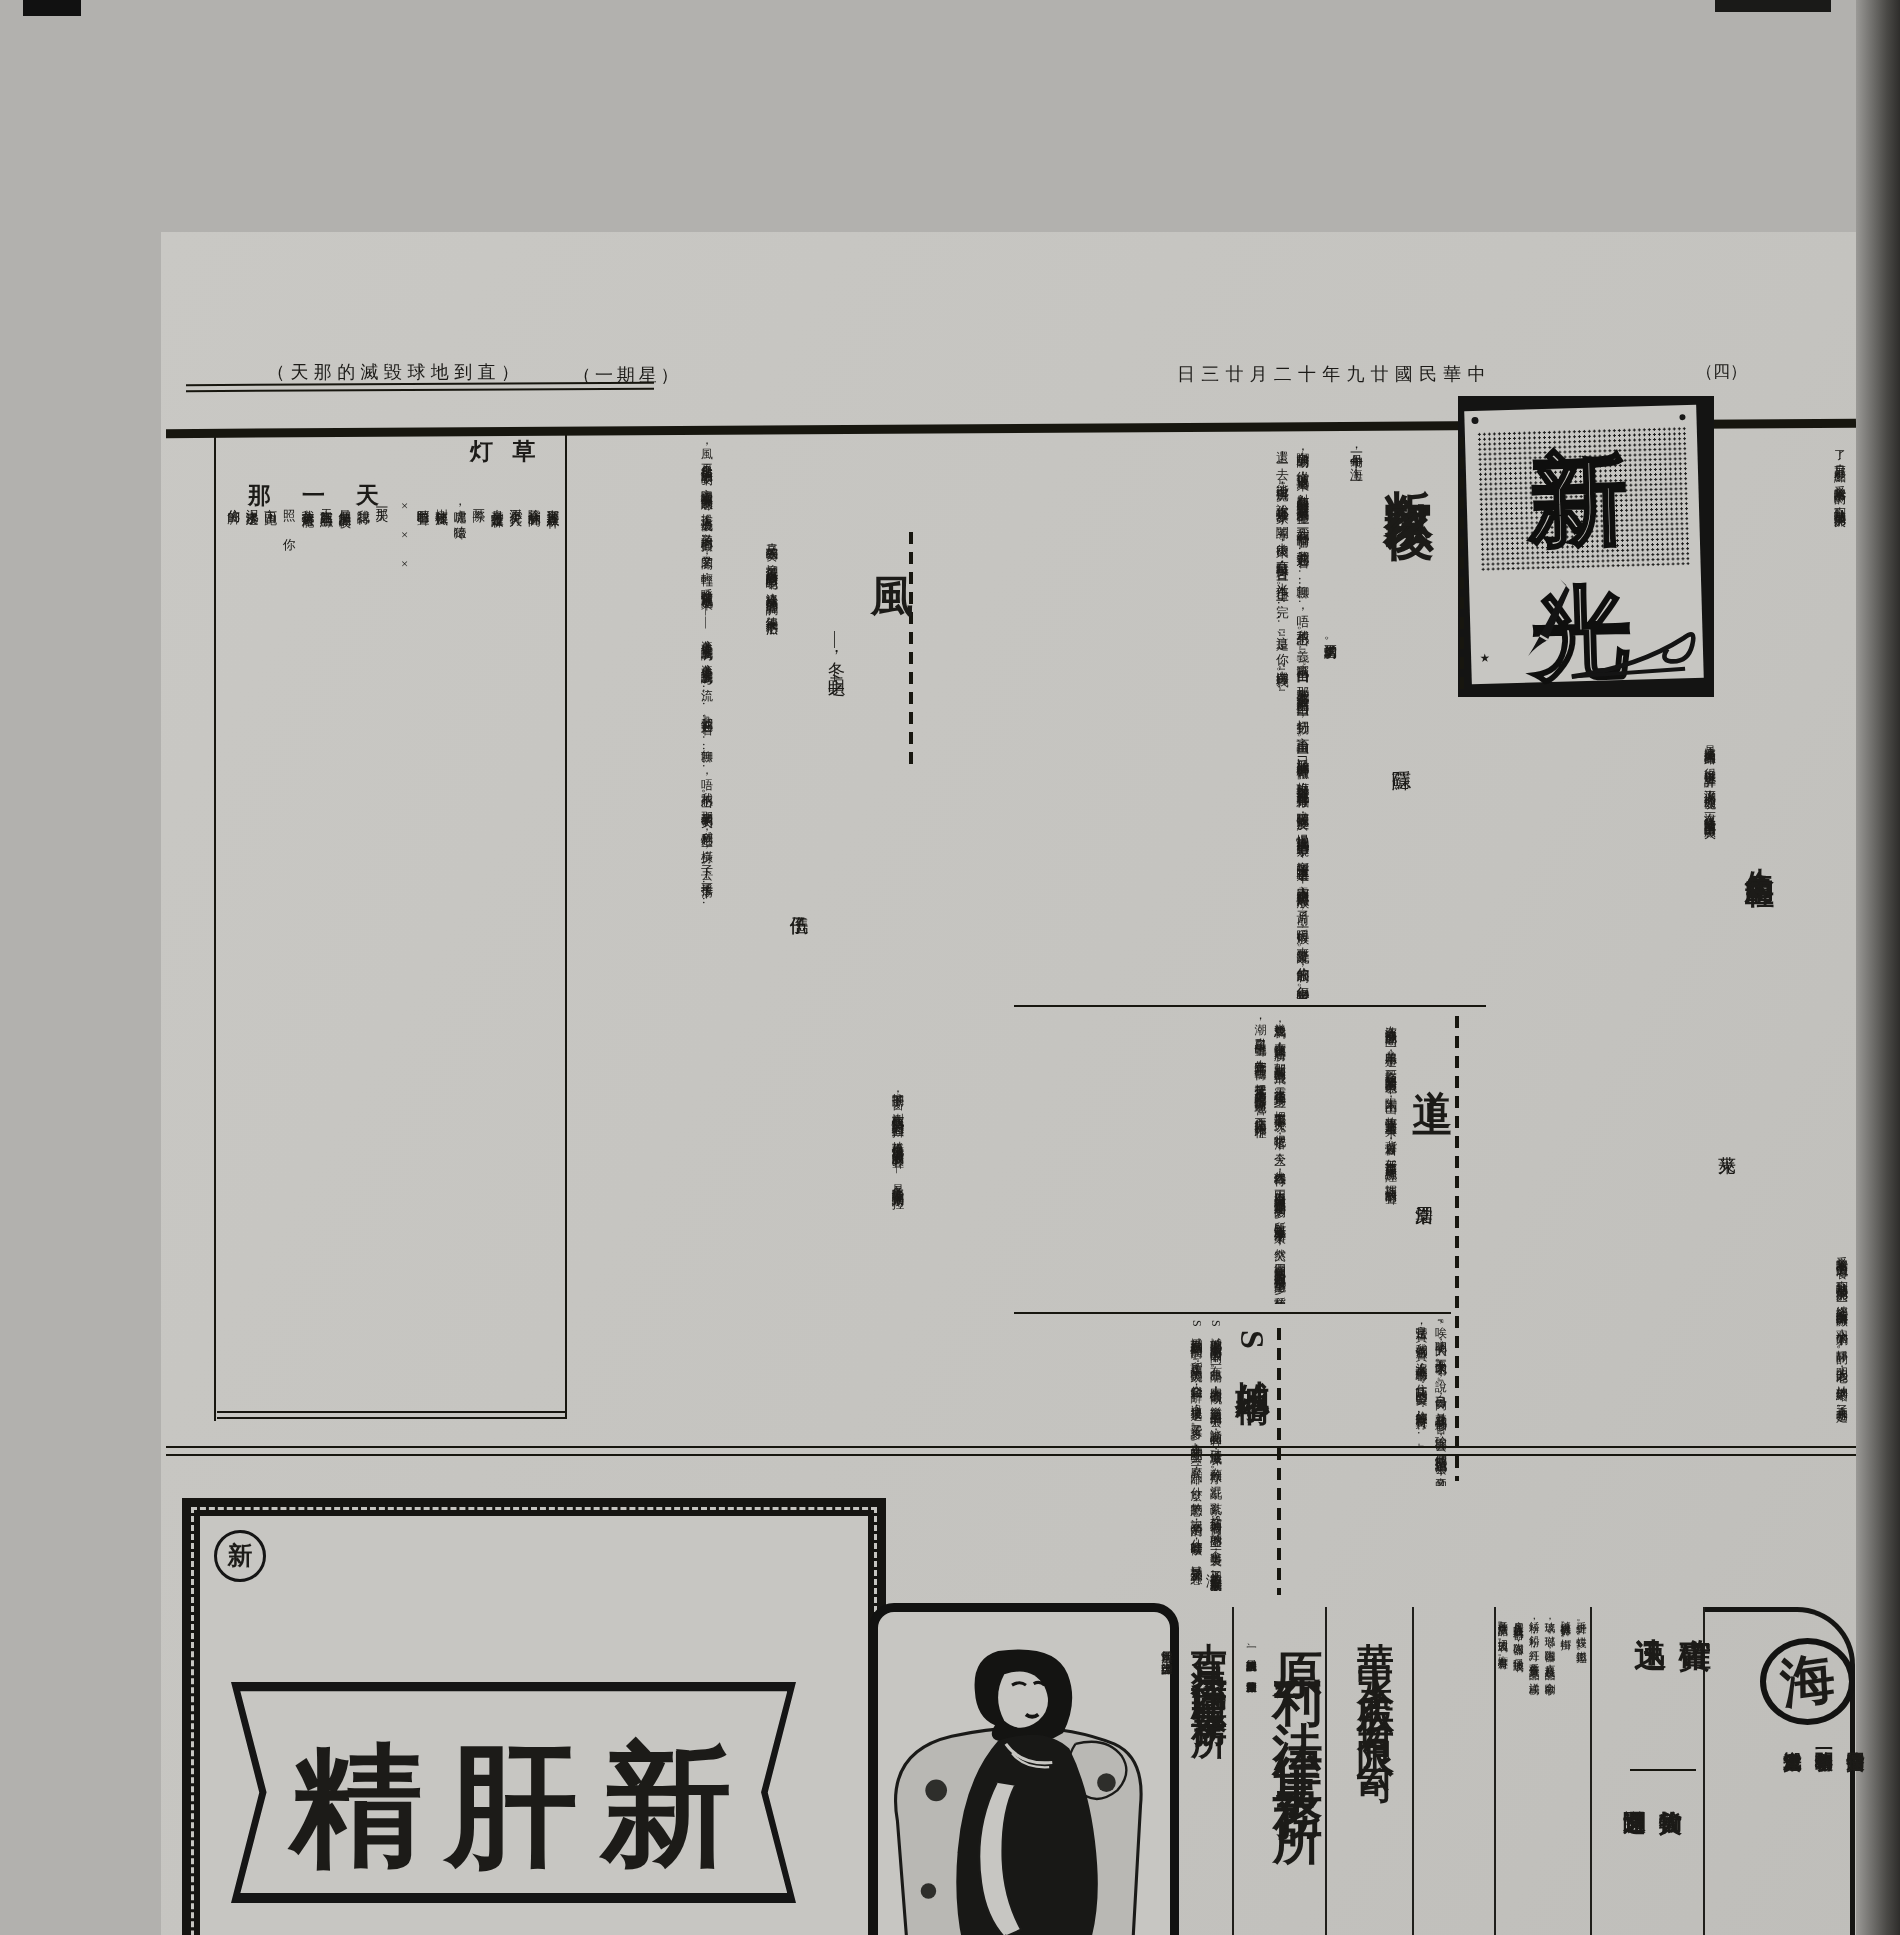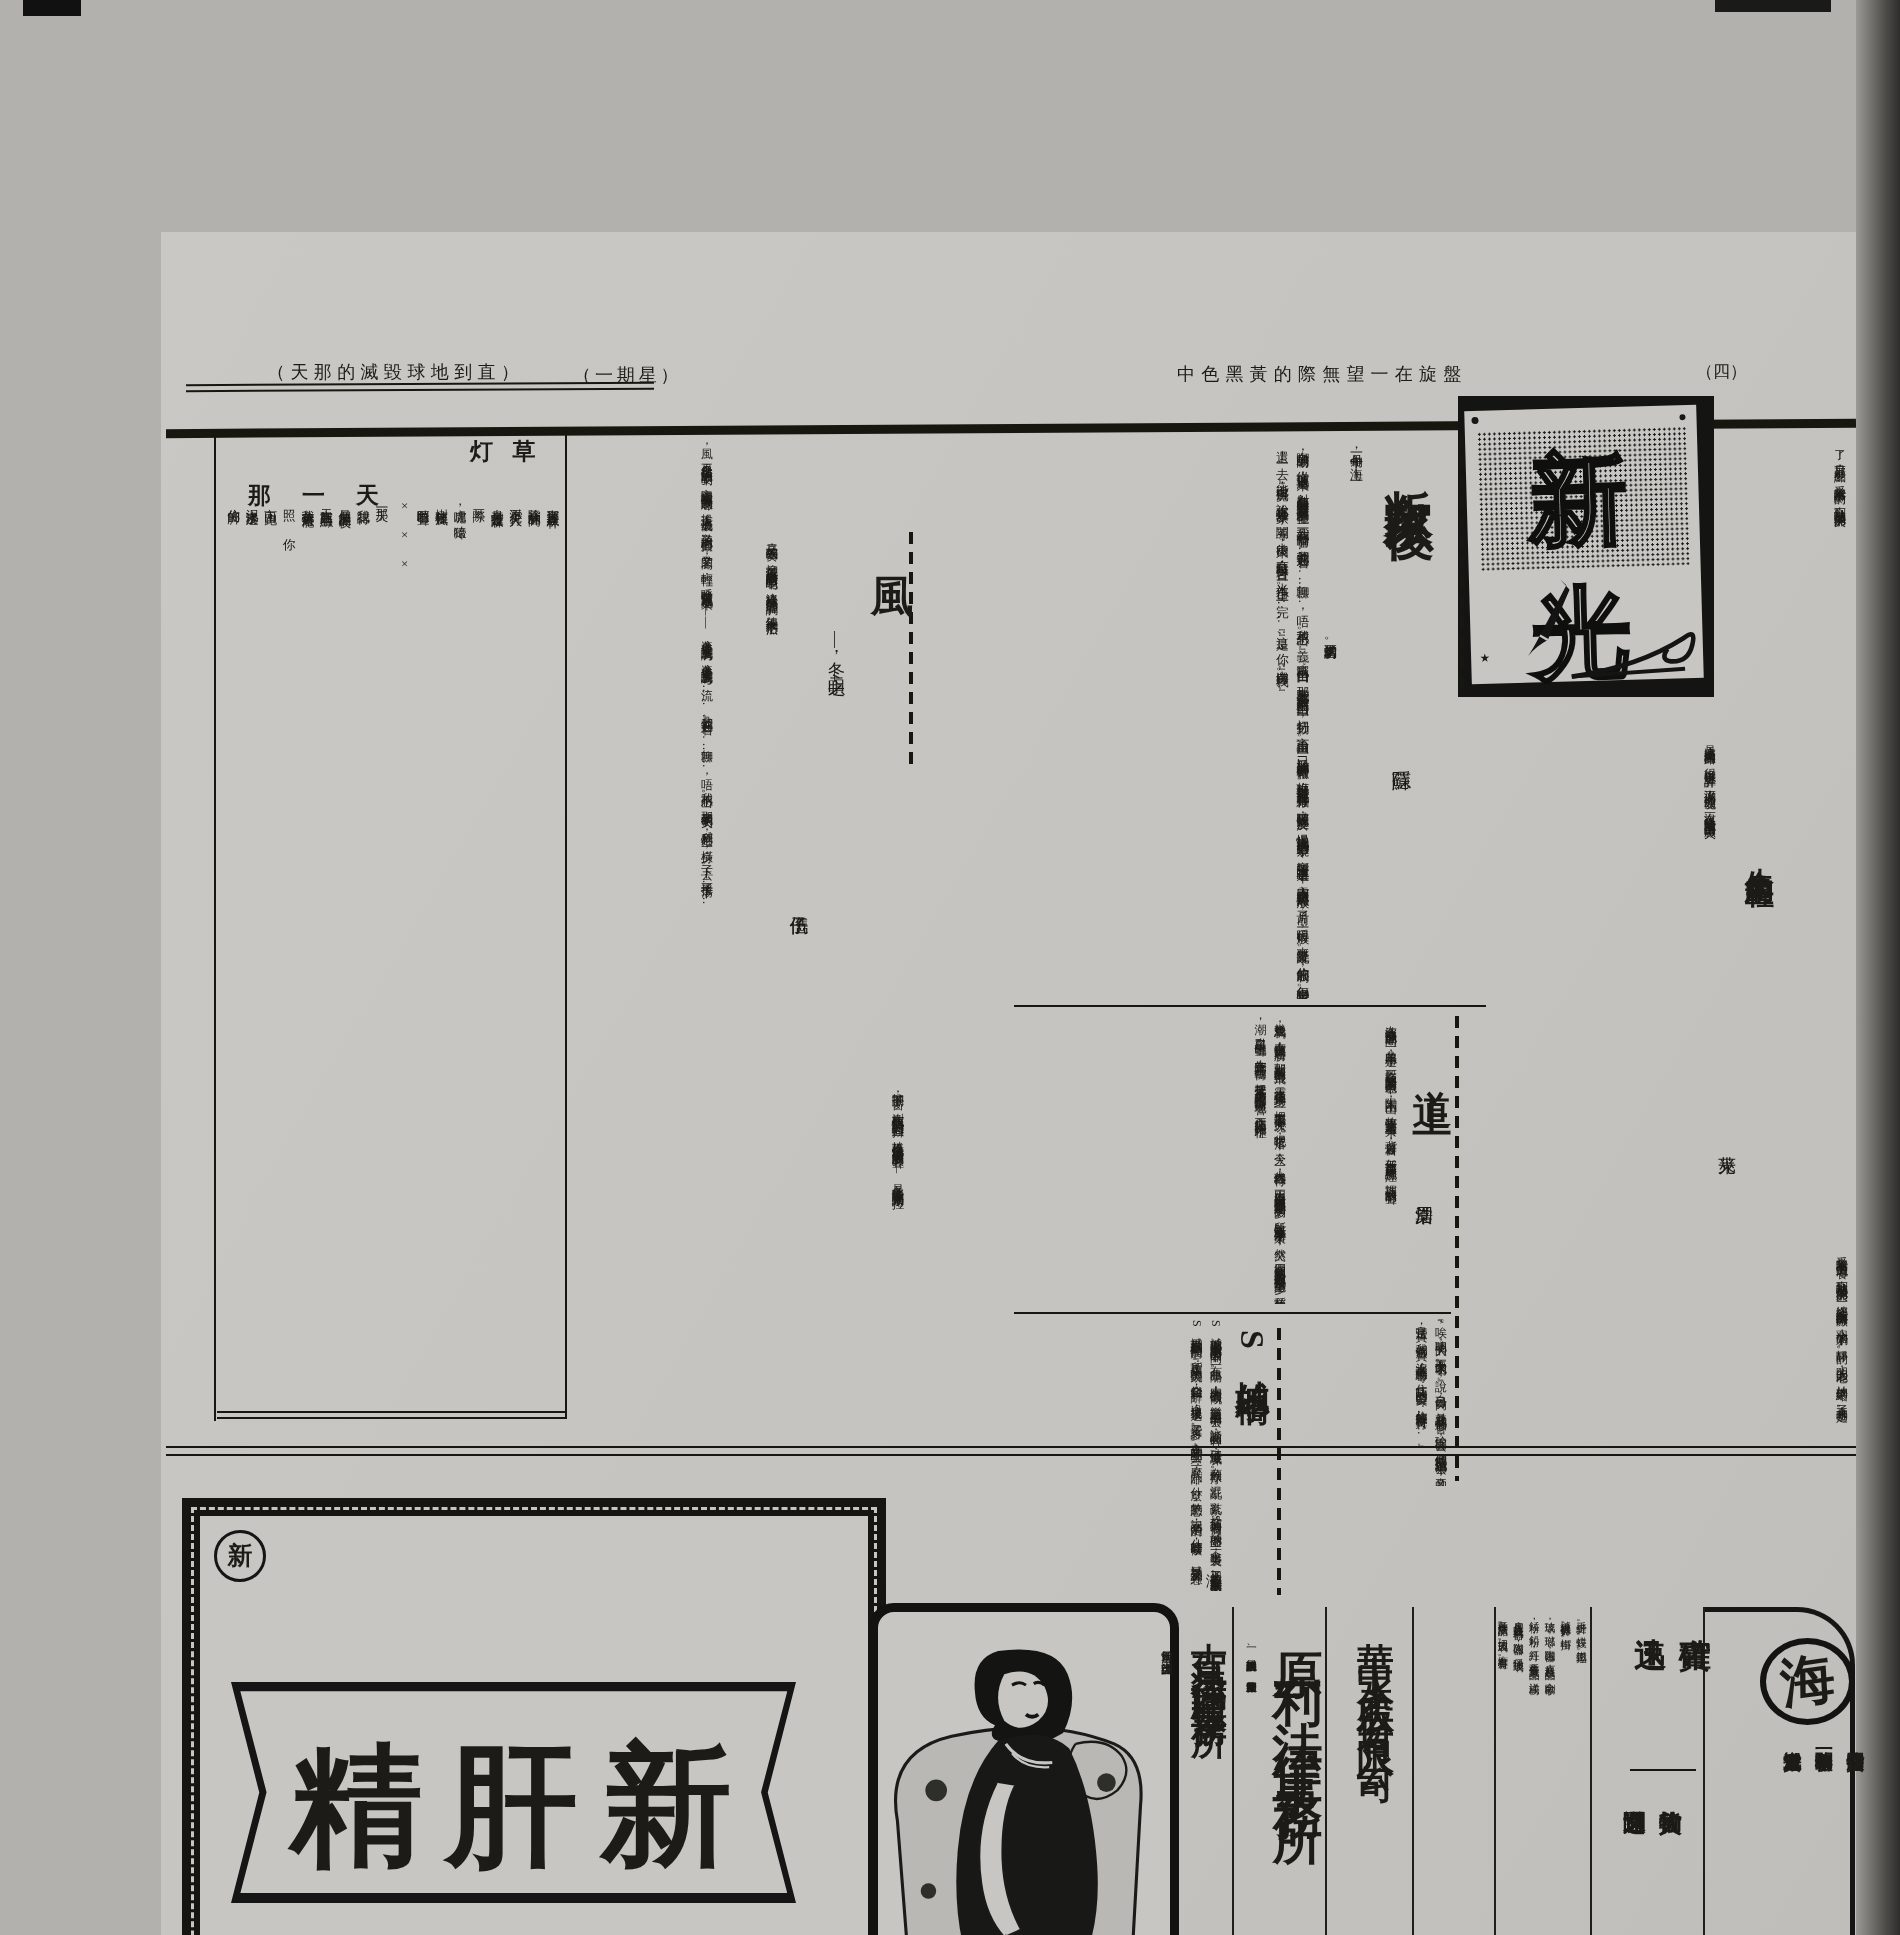--- a/index.html
+++ b/index.html
@@ -23,21 +23,21 @@
 <div id="page">
 
   <div class="abs paper" style="left:161px;top:232px;width:1702px;height:2439px;background:linear-gradient(120deg,#c9c8c4,#c4c3bf 55%,#bdbcb8);"></div>
 
   <div class="abs" style="left:1856px;top:0;width:44px;height:2698px;background:linear-gradient(to right,#9a9996,#4a4946 70%,#2e2d2b);"></div>
   <div class="abs" style="left:23px;top:0;width:58px;height:16.3px;background:#111;"></div>
   <div class="abs" style="left:1715px;top:0;width:116px;height:11.6px;background:#1a1a18;"></div>
 
   <div class="abs rtl" style="left:267px;top:360px;font-size:18px;letter-spacing:5.4px;">（直到地球毀滅的那天）</div>
   <div class="abs rtl" style="left:573px;top:363px;font-size:18px;letter-spacing:3.9px;">（星期一）</div>
-  <div class="abs rtl" style="left:1177px;top:362px;font-size:18px;letter-spacing:6.2px;">盤旋在一望無際的黃黑色中</div>
+  <div class="abs rtl" style="left:1177px;top:362px;font-size:18px;letter-spacing:6.2px;">中華民國廿九年十二月廿三日</div>
   <div class="abs rtl" style="left:1696px;top:360px;font-size:17px;">（四）</div>
 
   <div class="abs rule" style="left:166px;top:424px;width:1690px;height:9.3px;transform:rotate(-0.35deg);"></div>
   <div class="abs rule" style="left:186px;top:383px;width:468px;height:1.5px;transform:rotate(-0.3deg);"></div>
   <div class="abs rule" style="left:186px;top:389px;width:468px;height:1.5px;transform:rotate(-0.3deg);"></div>
 
   <div class="abs" style="left:1458px;top:396px;width:256px;height:301px;background:#141413;">
     <div class="abs paper" style="left:10px;top:11.6px;width:232px;height:273px;transform:rotate(-1.6deg);">
       <div class="abs" style="left:7px;top:6.2px;width:7px;height:7px;border-radius:50%;background:#171717;"></div>
       <div class="abs" style="left:215px;top:9.3px;width:6.2px;height:6.2px;border-radius:50%;background:#171717;"></div>

